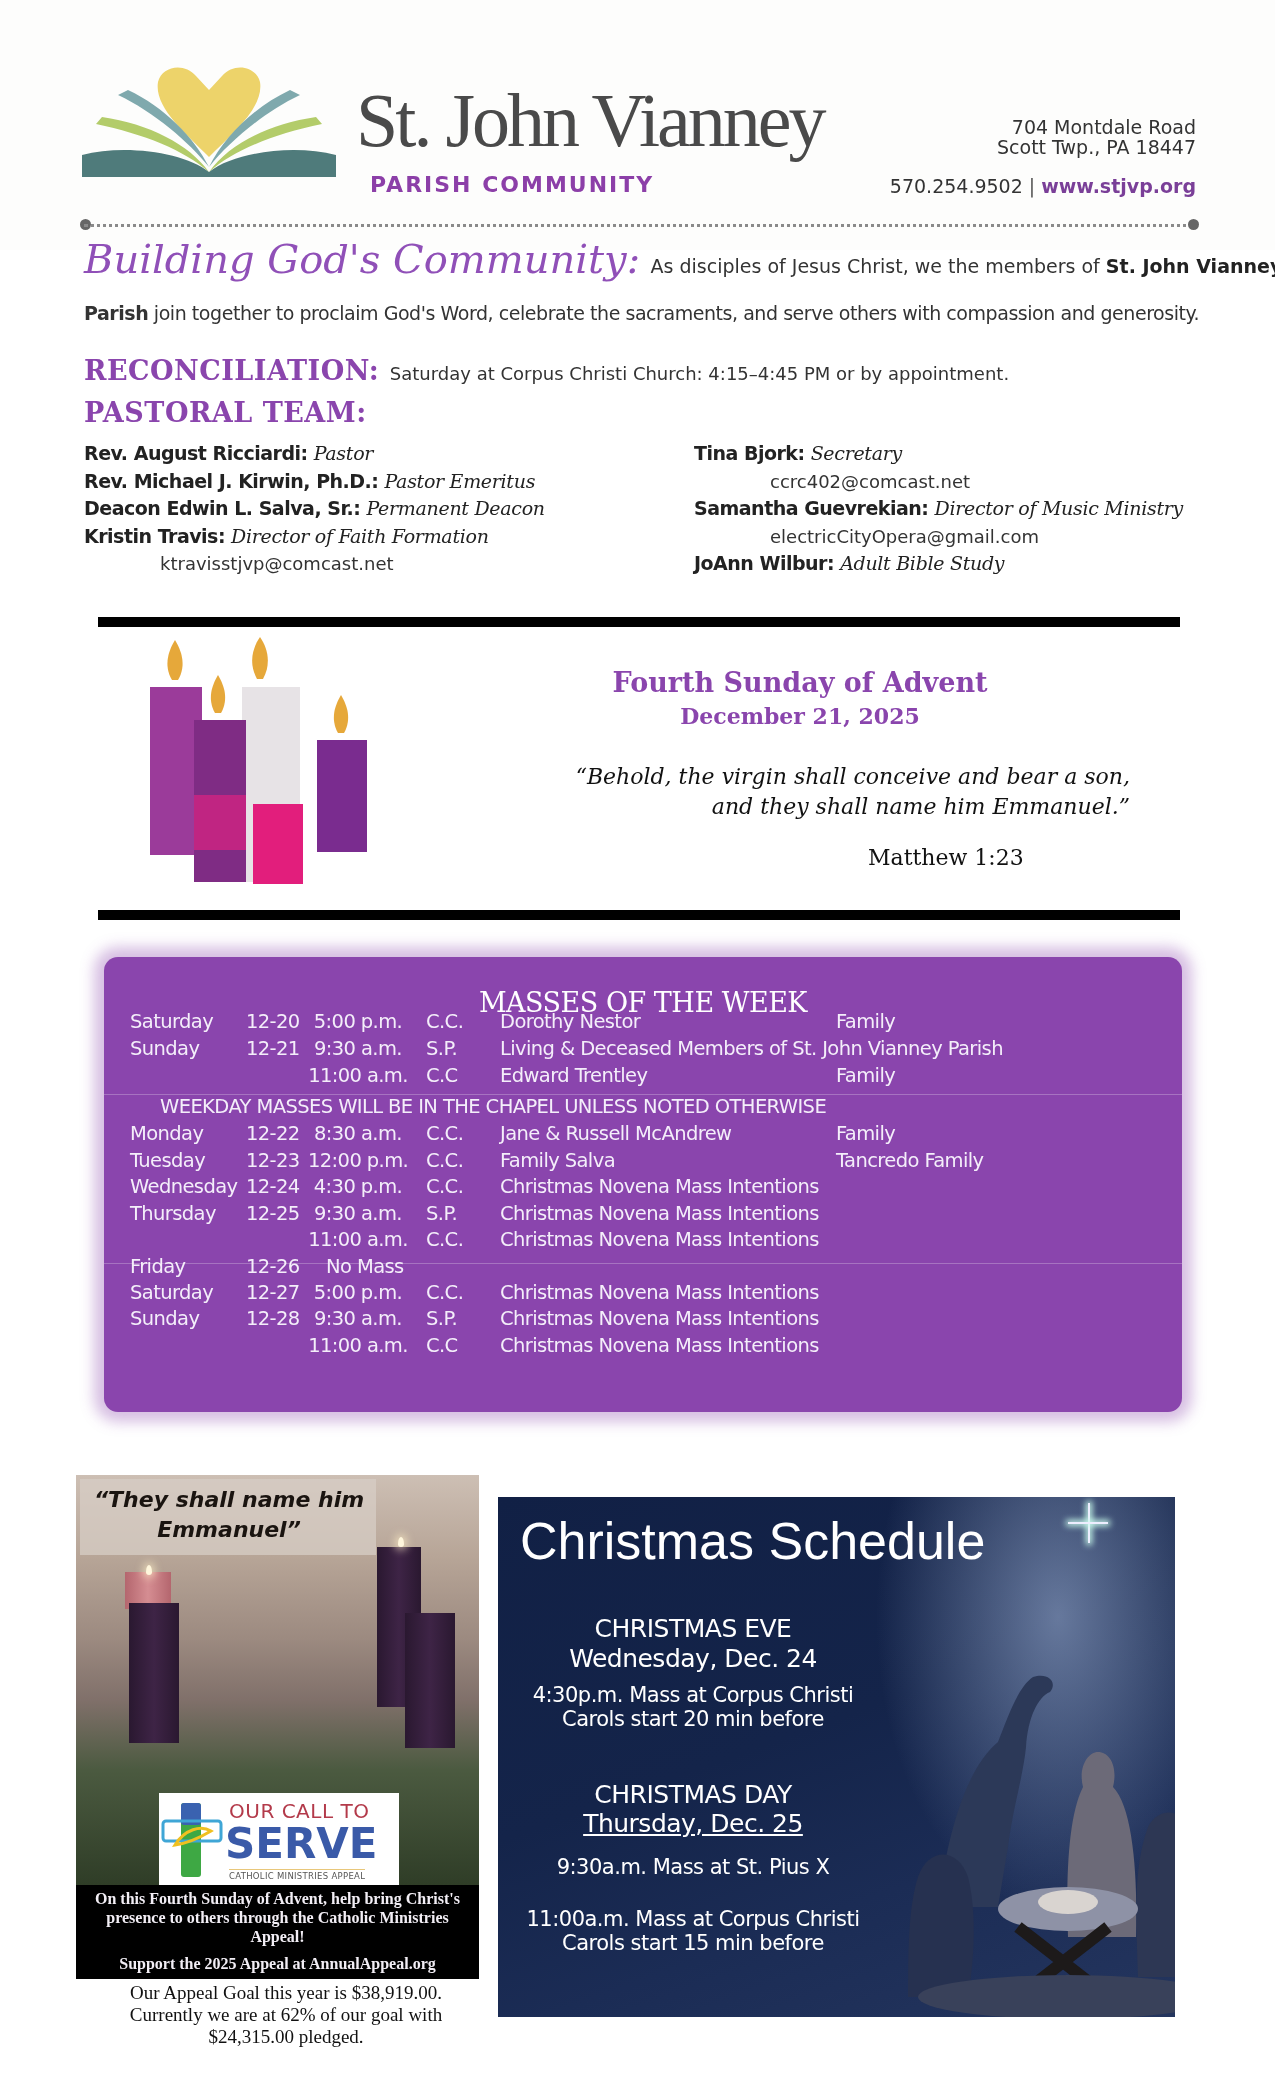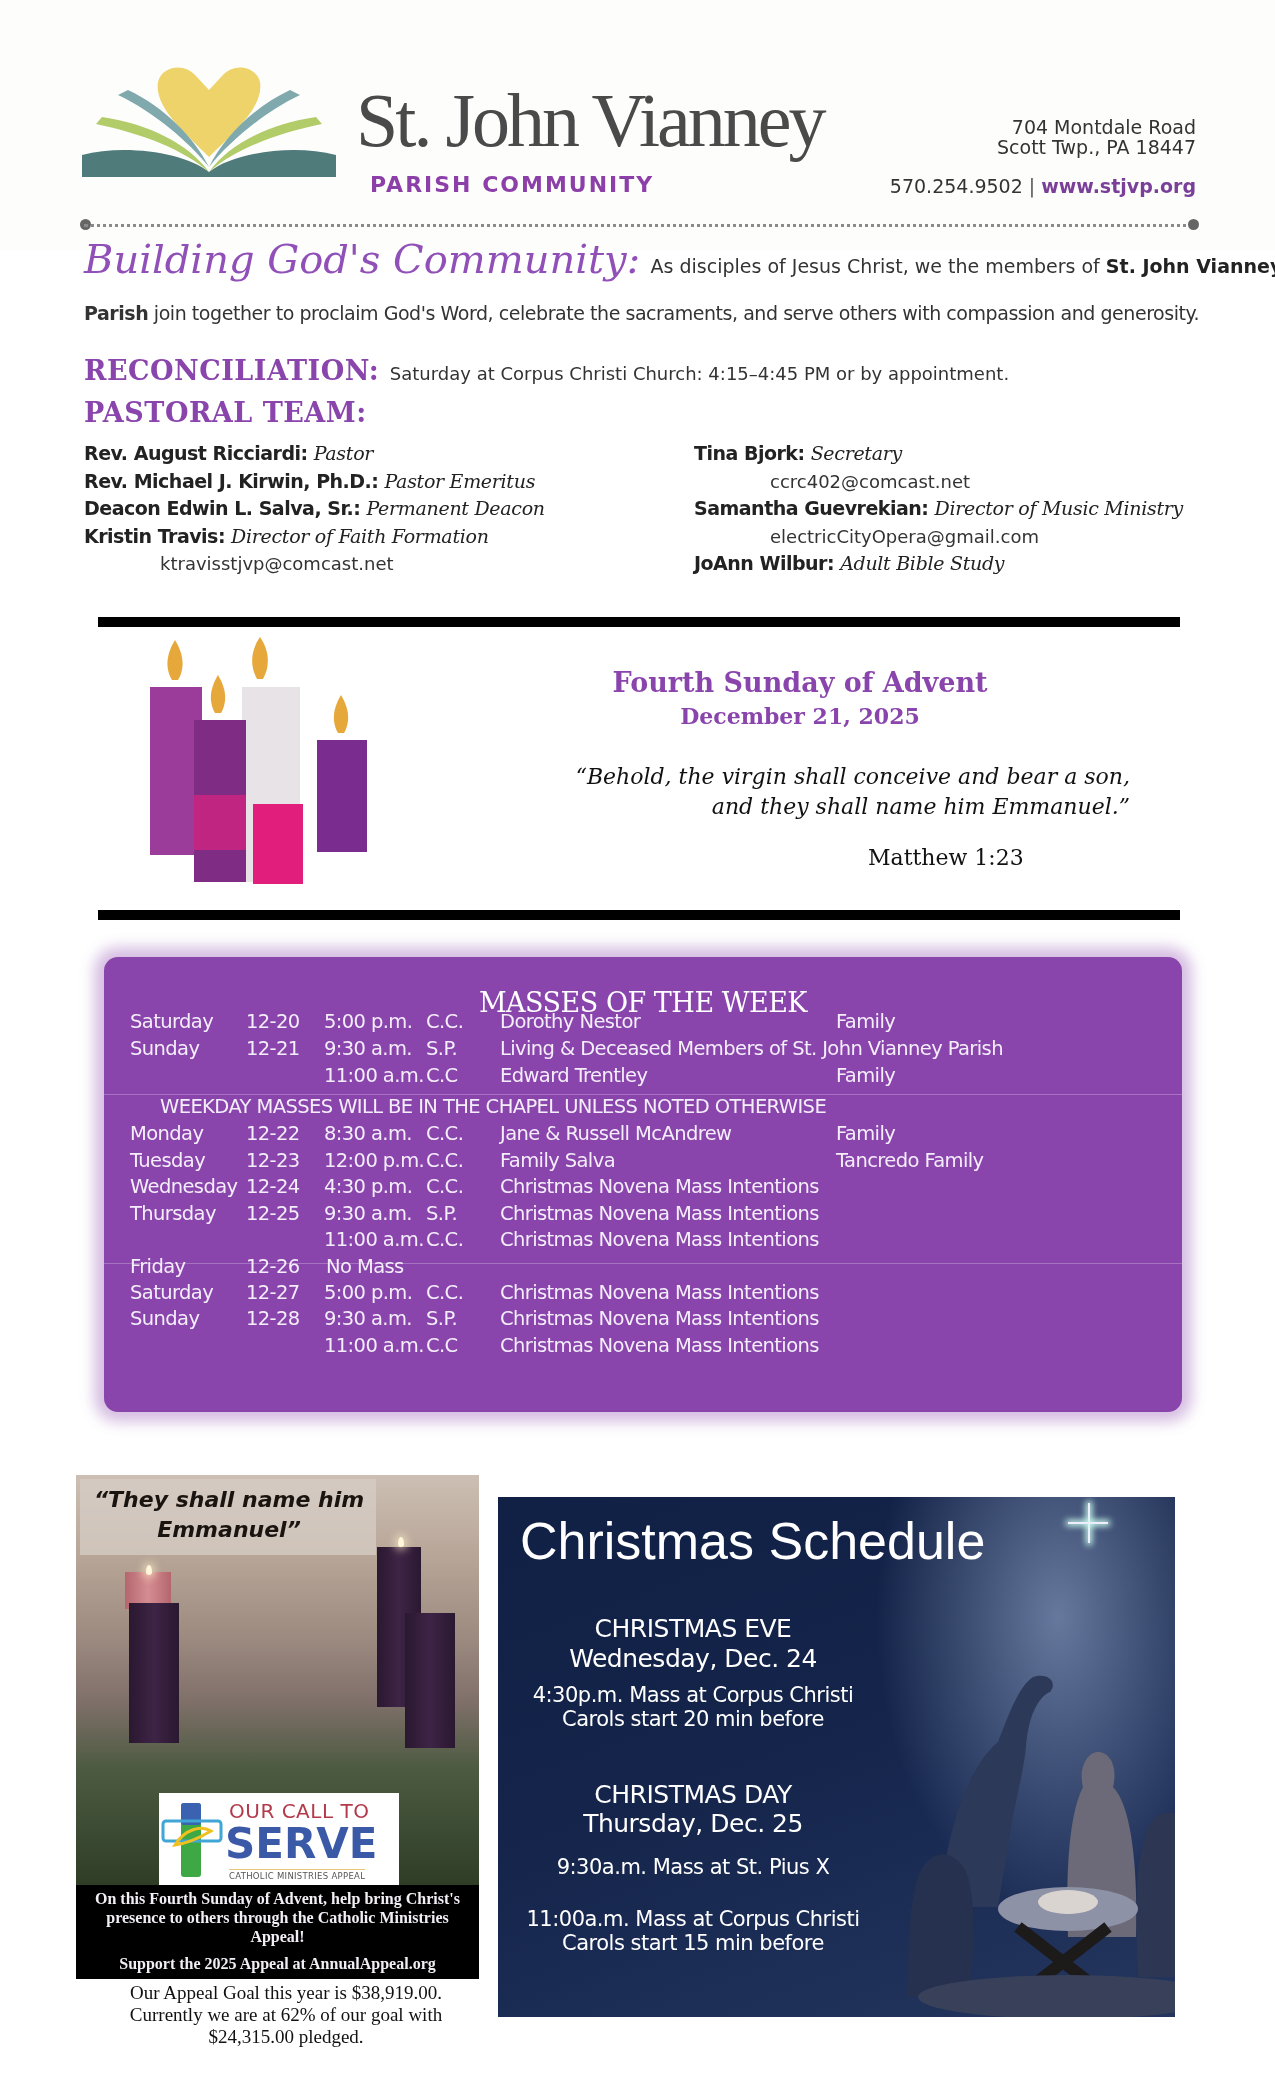--- a/index.html
+++ b/index.html
@@ -67,21 +67,21 @@
     #masses-box {
       position: absolute; left: 104px; top: 957px; width: 1078px; height: 455px;
       background: #8a45ad; border-radius: 14px;
       box-shadow: 0 0 14px 10px rgba(138,69,173,0.35);
     }
     #masses-title { position: absolute; left: 0; width: 1078px; top: 30px; text-align: center; font-family: "DejaVu Serif", serif; font-size: 27px; color: #fff; letter-spacing: -0.5px; }
     .mrow { position: absolute; left: 0; height: 26px; color: #f4eefa; font-family: "DejaVu Sans", sans-serif; font-size: 19.5px; white-space: nowrap; letter-spacing: -0.6px; }
     .mrow span { position: absolute; top: 0; }
     .c-day { left: 26px; }
     .c-date { left: 142px; }
-    .c-time { left: 220px; width: 100px; text-align: left; }
+    .c-time { left: 204px; width: 100px; text-align: center; }
     .c-loc { left: 322px; }
     .c-int { left: 396px; }
     .c-req { left: 732px; }
     #weekday-note { position: absolute; left: 56px; top: 138px; color: #f4eefa; font-family: "DejaVu Sans", sans-serif; font-size: 19.5px; letter-spacing: -0.6px; white-space: nowrap; }
     .faint-line { position: absolute; left: 0; width: 1078px; height: 1px; background: rgba(255,255,255,0.25); }
 
     
     #appeal-card { position: absolute; left: 76px; top: 1475px; width: 403px; height: 504px; overflow: hidden; background: #6b5a4e; }
     #appeal-photo { position: absolute; left: 0; top: 0; width: 403px; height: 410px;
       background: linear-gradient(180deg, #cdbfb4 0%, #b7a597 20%, #9c8a80 40%, #80706a 55%, #4b5a40 72%, #2f3d27 100%); }
@@ -102,21 +102,21 @@
     #xmas-card { position: absolute; left: 498px; top: 1497px; width: 677px; height: 520px; overflow: hidden;
       background: radial-gradient(ellipse 260px 420px at 560px 120px, rgba(170,190,225,0.55), rgba(30,45,85,0) 70%),
                   linear-gradient(160deg, #112045 0%, #14244a 45%, #1b2c55 70%, #24355e 100%); }
     #xmas-title { position: absolute; left: 22px; top: 14px; font-family: "Liberation Sans", sans-serif; font-size: 52px; color: #ffffff; white-space: nowrap; }
     .xline { position: absolute; left: 0; width: 390px; text-align: center; font-family: "DejaVu Sans", sans-serif; color: #fff; white-space: nowrap; letter-spacing: -0.5px; }
     #xmas-eve-h { top: 117px; font-size: 25px; }
     #xmas-eve-d { top: 147px; font-size: 25px; }
     #xmas-eve-m1 { top: 186px; font-size: 21px; }
     #xmas-eve-m2 { top: 210px; font-size: 21px; }
     #xmas-day-h { top: 283px; font-size: 25px; }
-    #xmas-day-d { top: 312px; font-size: 25px; }
+    #xmas-day-d { top: 312px; font-size: 25px; text-decoration: underline; }
     #xmas-day-m1 { top: 358px; font-size: 21px; }
     #xmas-day-m2 { top: 410px; font-size: 21px; }
     #xmas-day-m3 { top: 434px; font-size: 21px; }
     #star { position: absolute; left: 590px; top: 6px; width: 2px; height: 40px; background: #eef; box-shadow: 0 0 6px 2px #cfe; }
     #star2 { position: absolute; left: 570px; top: 25px; width: 40px; height: 2px; background: #eef; box-shadow: 0 0 6px 2px #cfe; }
   </style>
 </head>
 <body>
 
 <div id="header">

